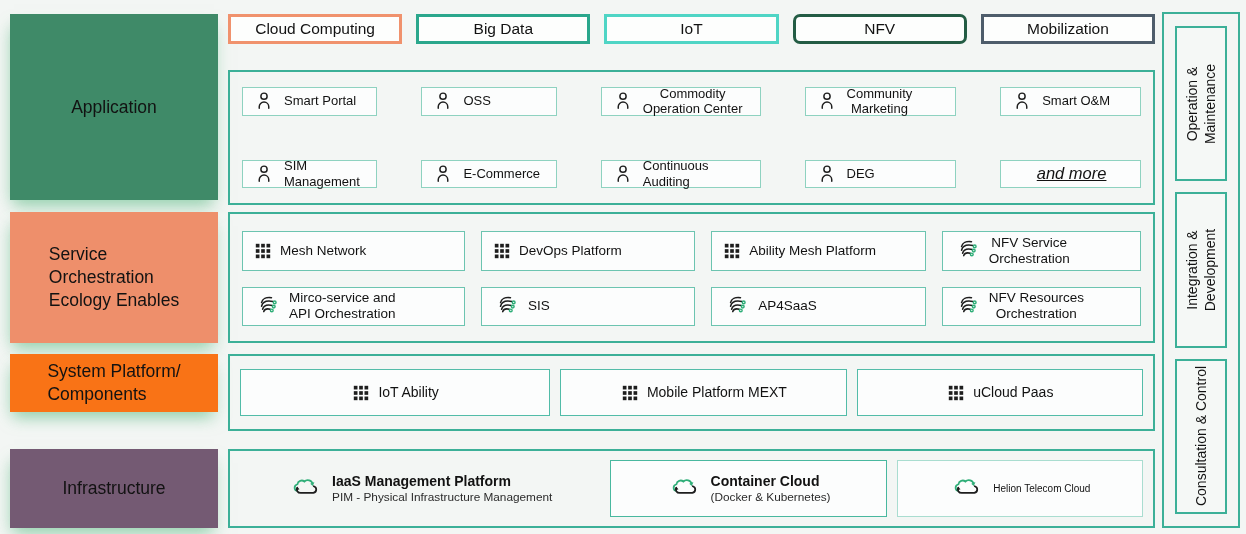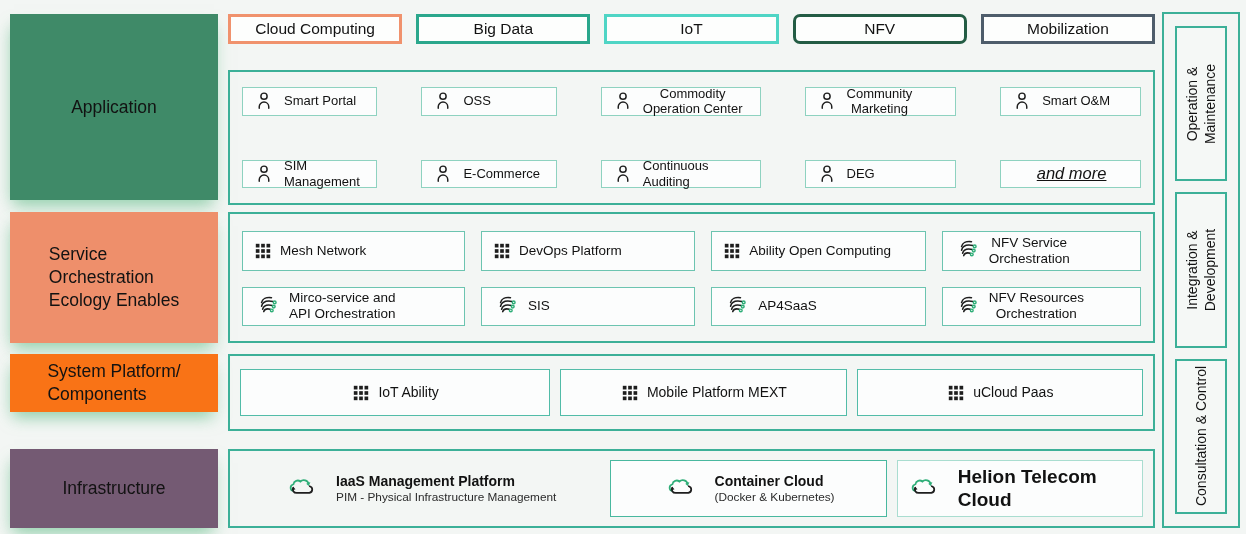--- a/index.html
+++ b/index.html
@@ -40,30 +40,30 @@
   .grid-svc{grid-template-columns:1.04fr 1fr 1fr .93fr;column-gap:26px;row-gap:14px;gap:16px;}
   .grid-sys{grid-template-columns:1.04fr .96fr .96fr;column-gap:10px;}
   .grid-infra{grid-template-columns:1.2fr .92fr .82fr;column-gap:10px;}
 
   .item{
     background:#fcfdfd;border:1.5px solid #8ed2c0;display:flex;align-items:center;gap:9px;
     padding:2px 8px 2px 10px;font-size:13px;box-sizing:border-box;min-height:0;
   }
   .grid-svc .item{border-color:#6cc4b0;font-size:13.5px;padding-left:12px;}
   .grid-sys .item{border-color:#52bca8;justify-content:center;font-size:14px;}
-  .grid-infra .item{border-color:#49b89f;justify-content:center;gap:19px;}
+  .grid-infra .item{border-color:#49b89f;justify-content:center;gap:11px;}
   .item.light{border-color:#a9ddd0;}
   .item.noframe{border:none;background:transparent;}
   .txt{white-space:pre-line;line-height:1.2;}
   .ctr .txt{text-align:center;}
   .more{justify-content:center;}
   .more .txt{font-style:italic;text-decoration:underline;font-size:16.5px;}
   .infra-txt{display:flex;flex-direction:column;line-height:1.2;}
   .infra-title{font-size:14px;font-weight:700;}
-  .infra-title.plain{font-weight:700;font-size:19px;}
+  .infra-title.plain{font-weight:400;font-size:10px;}
   .infra-sub{font-size:11.8px;color:#2b2b2b;}
 
   
   .rail{position:absolute;left:1162px;top:12px;width:78px;height:516px;border:2.5px solid #3cb098;
         box-sizing:border-box;display:flex;flex-direction:column;gap:11px;padding:12px 11px;}
   .rail-box{flex:1;border:2px solid #3cb098;position:relative;background:#f5f8f6;}
   .vtext{position:absolute;top:50%;left:50%;transform:translate(-50%,-50%) rotate(-90deg);
          white-space:pre-line;text-align:center;font-size:14px;line-height:1.3;font-weight:500;width:max-content;}
 
   .icn{flex:none;display:block;}
@@ -228,21 +228,21 @@
       <div class="item">
         <svg class="icn icn-grid">
             <use href="#sym-grid"></use>
           </svg>
         <span class="txt">DevOps Platform</span>
       </div>
       <div class="item">
         <svg class="icn icn-grid">
             <use href="#sym-grid"></use>
           </svg>
-        <span class="txt">Ability Open Computing</span>
+        <span class="txt">Ability Mesh Platform</span>
       </div>
       <div class="item ctr">
         <svg class="icn icn-flow">
             <use href="#sym-flow"></use>
           </svg>
         <span class="txt">NFV Service
 Orchestration</span>
       </div>
       <div class="item">
         <svg class="icn icn-flow">

